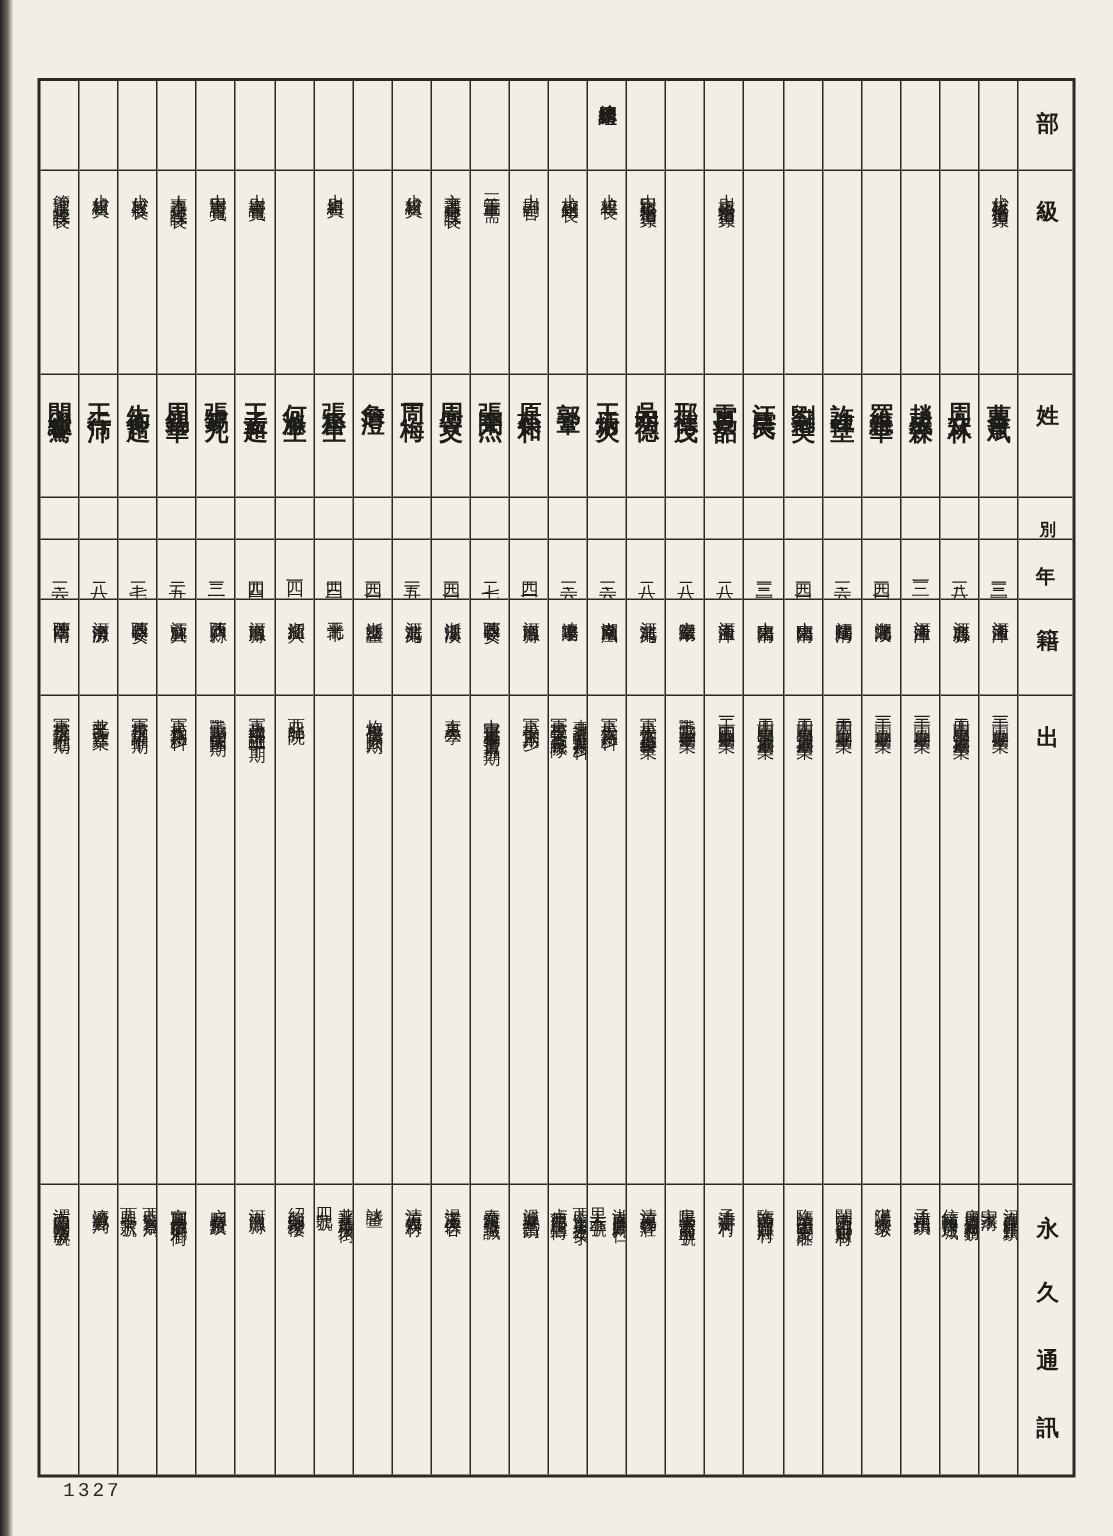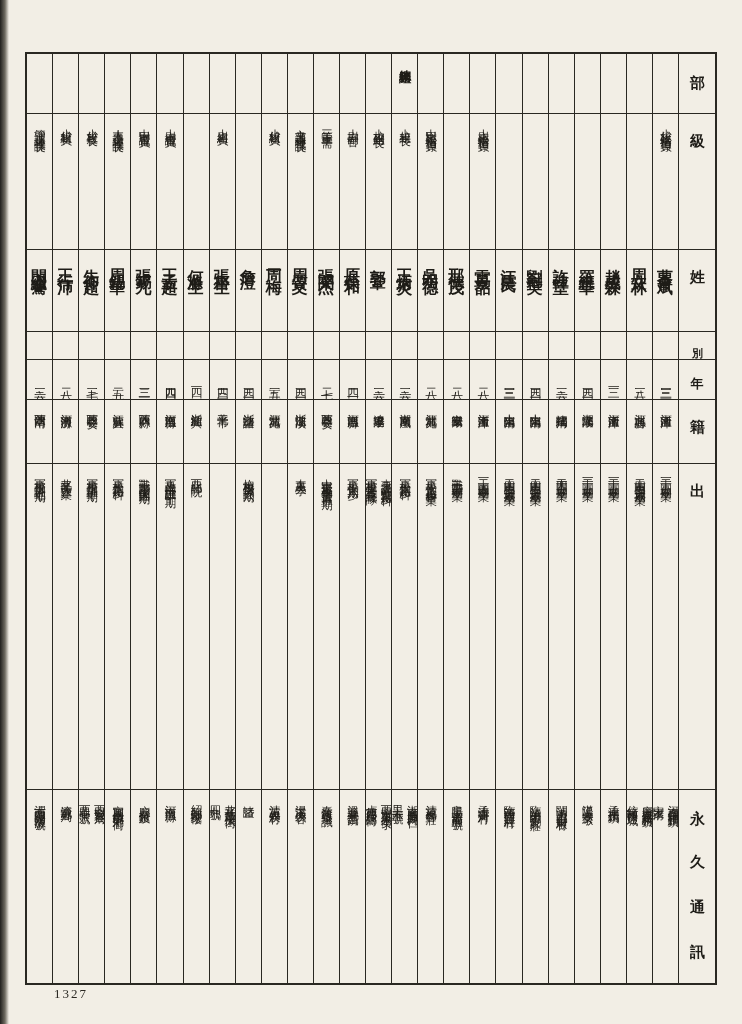--- a/index.html
+++ b/index.html
@@ -70,24 +70,24 @@
     font-size: 15px; font-weight: bold; letter-spacing: 0;
     height: 100%;
     text-align: justify;
     text-align-last: justify;
   }
   .header-col .h-alias .vtext { font-size: 11px; }
   .header-col .h-age .vtext   { font-size: 13px; }
 
   .page-number {
     position: absolute;
-    left: 54px; top: 986px;
+    left: 42px; top: 986px;
     font-size: 13px; color: #2a2822;
     letter-spacing: 2px;
-    font-family: Liberation Serif, serif;
+    font-family: Liberation Mono, monospace;
   }
 </style>
 </head>
 <body>
 
 <div class="page">
   <div class="edge-left"></div>
 
   <div class="scan-table" id="personnel-table">
 

